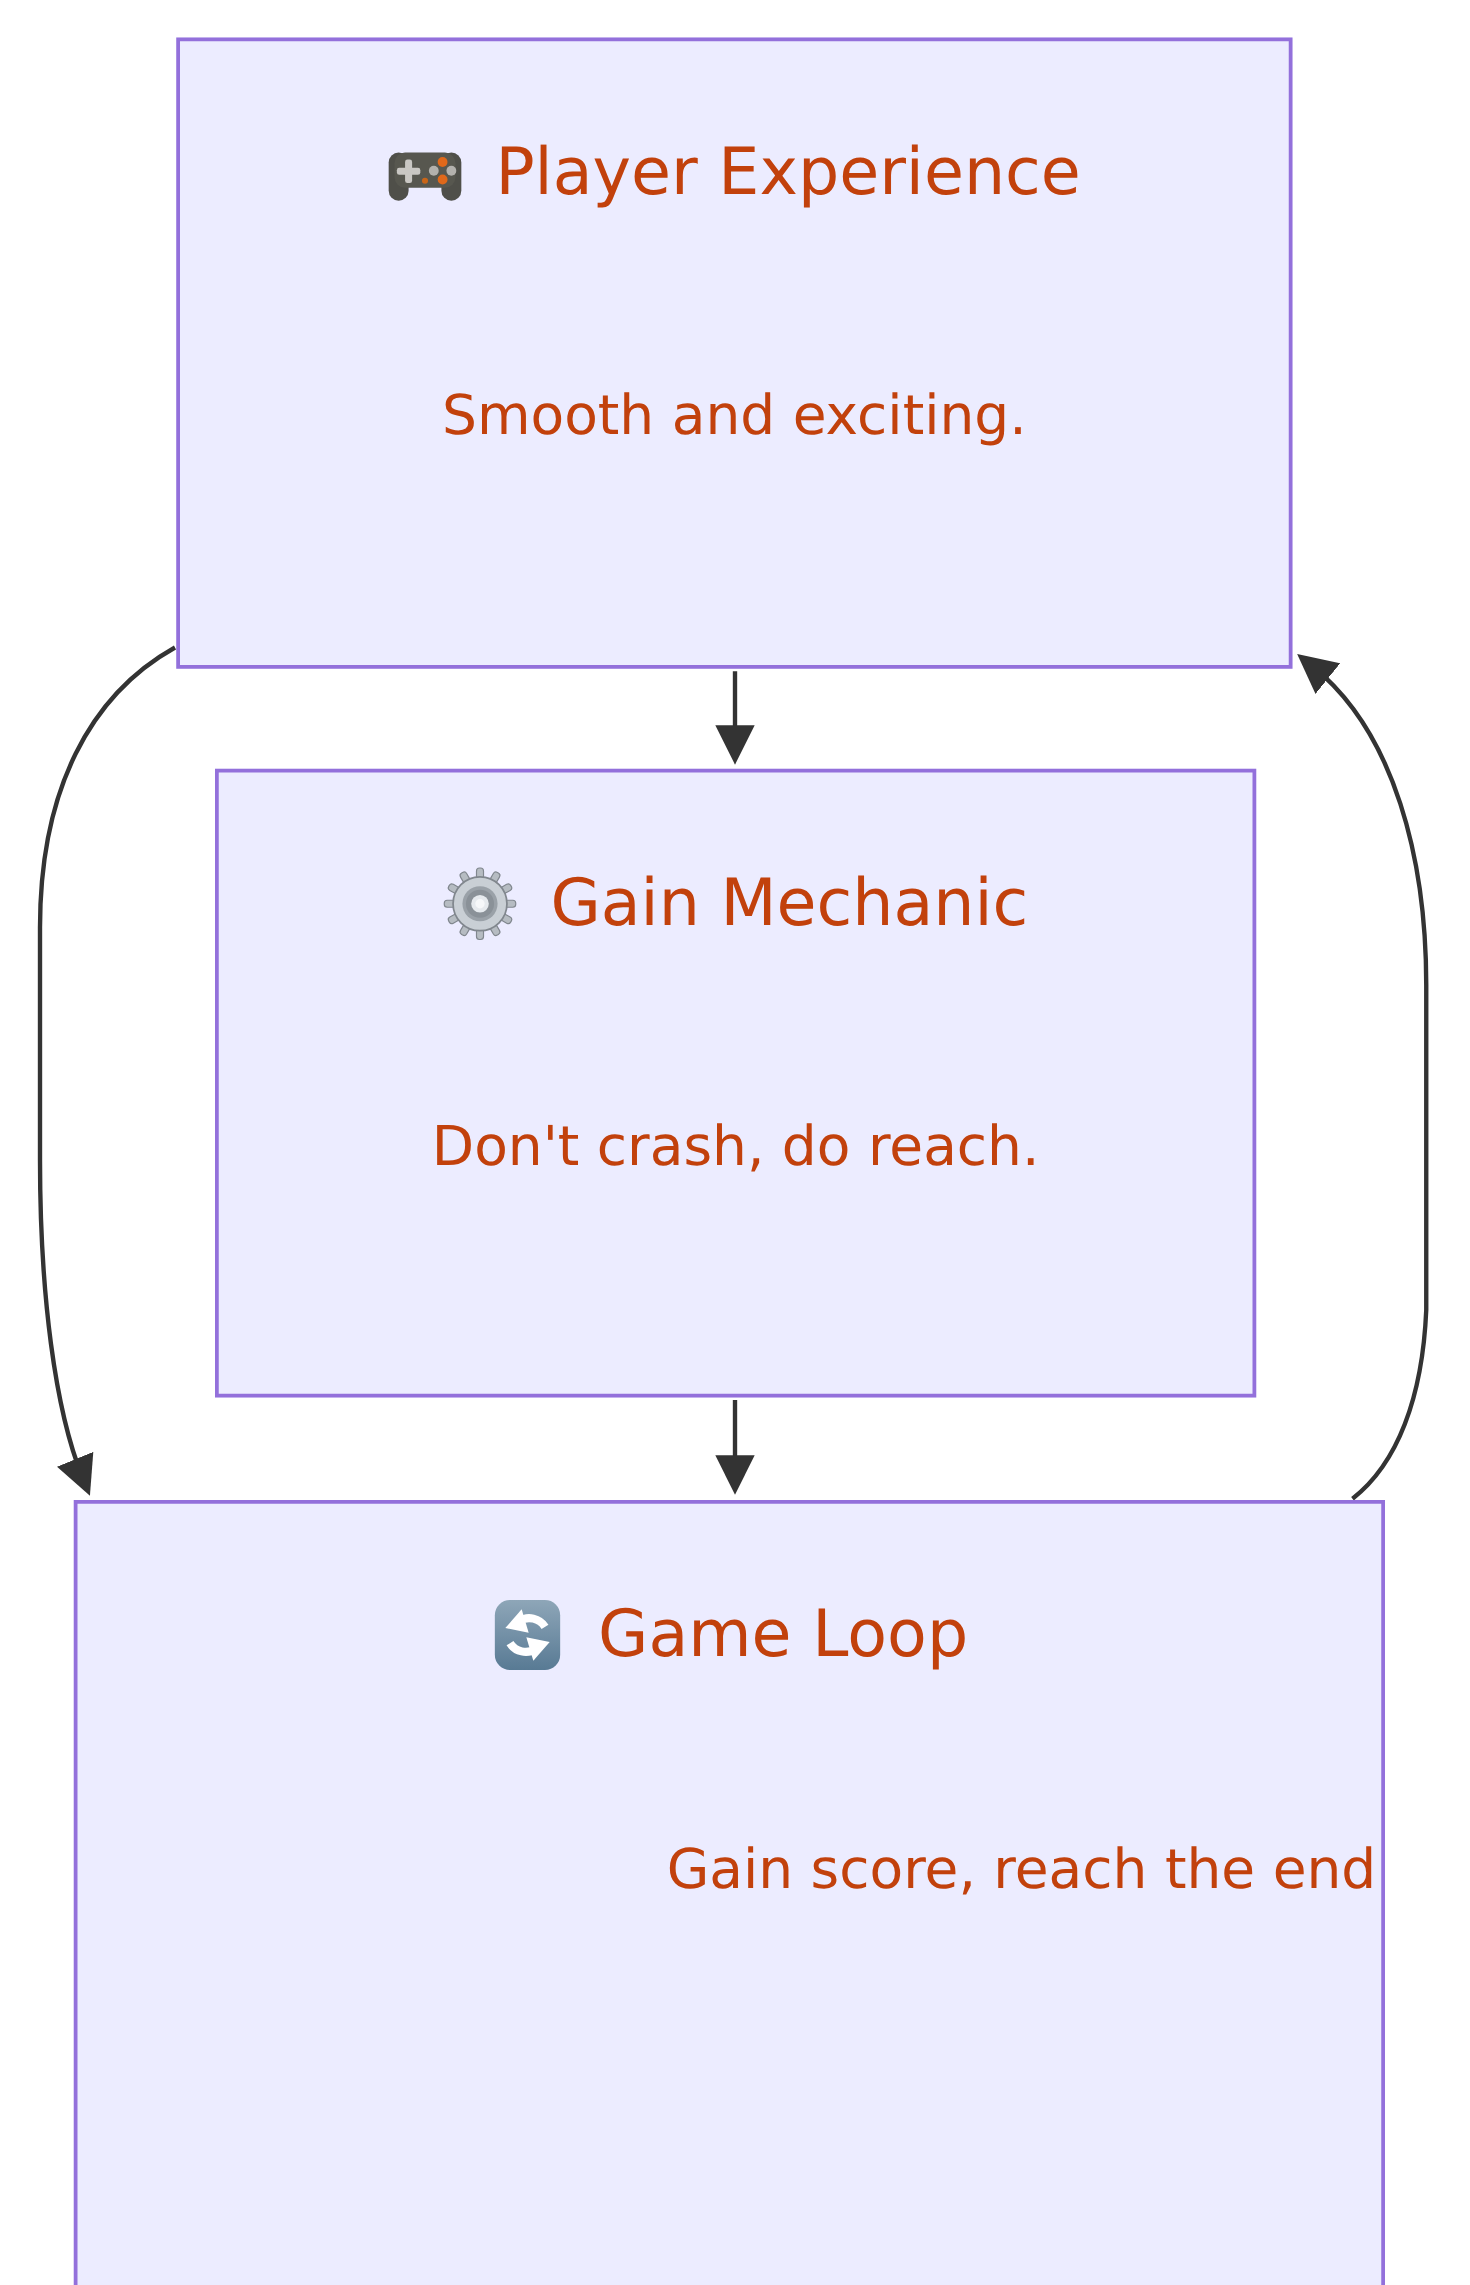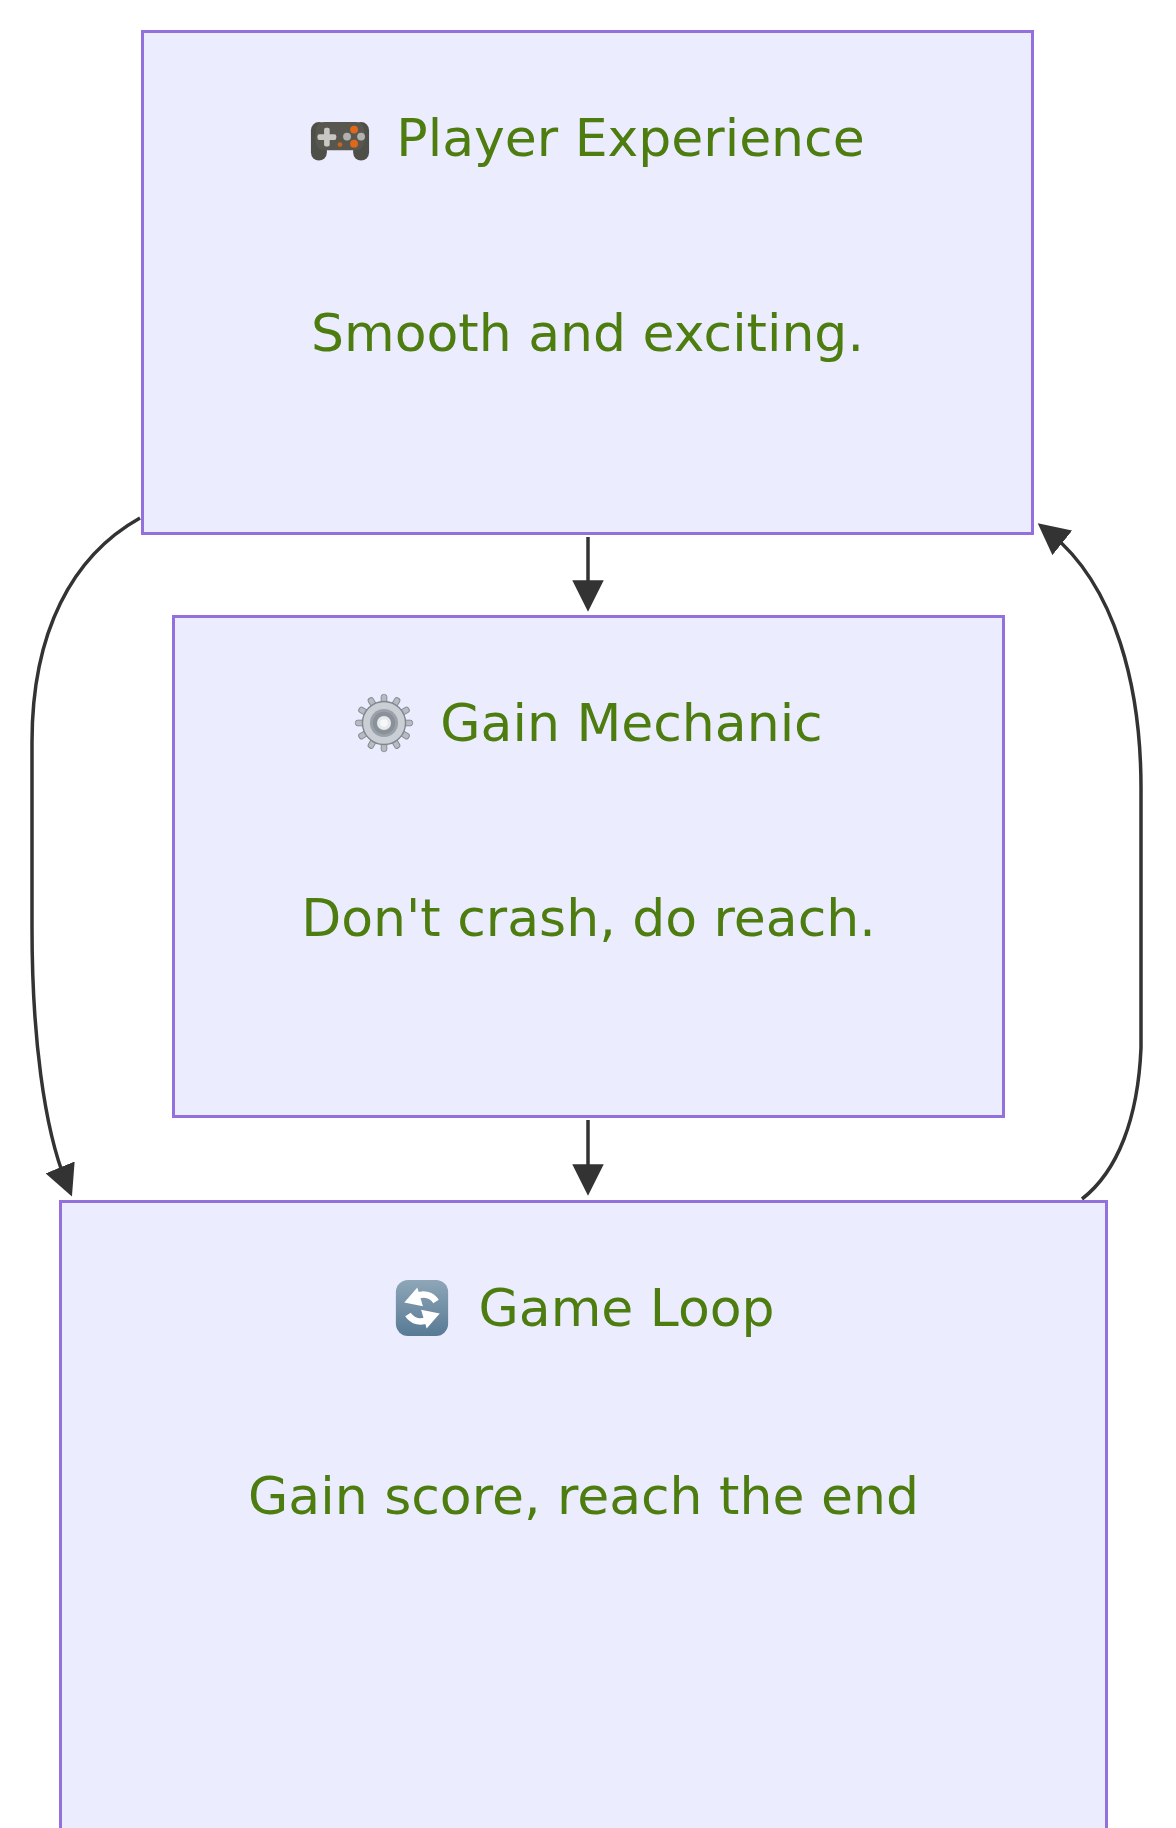--- a/index.html
+++ b/index.html
@@ -6,21 +6,21 @@
     margin: 0;
     padding: 0;
     background: #ffffff;
   }
   .canvas {
     position: relative;
     width: 1176px;
     height: 1828px;
     background: #ffffff;
     font-family: "DejaVu Sans", "Liberation Sans", sans-serif;
-    color: #4d7c0f;
+    color: #c2410c;
     overflow: hidden;
   }
   .edges {
     position: absolute;
     left: 0;
     top: 0;
     z-index: 1;
   }
   .edges path.edge {
     fill: none;
@@ -59,24 +59,24 @@
     height: 64px;
   }
   .icon svg { display: block; }
 
   .node-body {
     position: absolute;
     left: 4px;
     right: 4px;
     top: 262px;
     text-align: center;
-    font-size: 52px;
+    font-size: 44px;
     line-height: 76px;
   }
-  .node--gl .node-body { top: 255px; }
+  .node--gl .node-body { top: 255px; text-align: right; }
 </style>
 </head>
 <body>
 
 <div class="canvas">
 
   <svg class="edges" width="1176" height="1828" viewBox="0 0 1176 1828">
     <defs>
       <marker id="arrow" viewBox="0 0 10 10" refX="5" refY="5" markerWidth="9" markerHeight="9" orient="auto">
         <path d="M 0 0 L 10 5 L 0 10 z" fill="#333333"></path>

